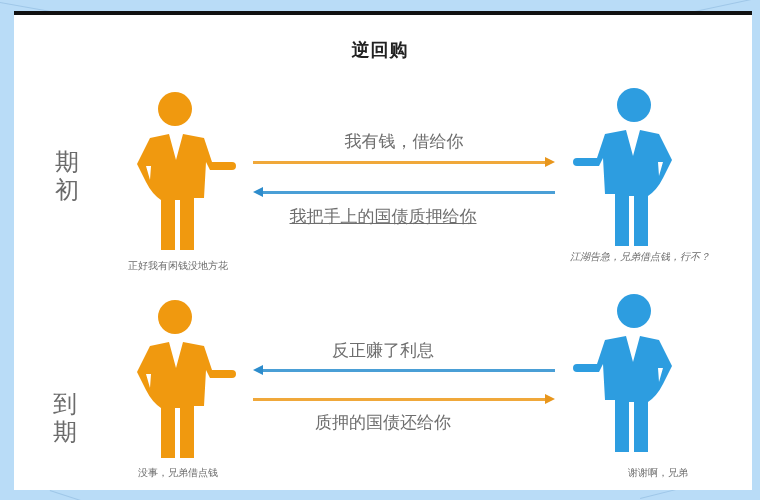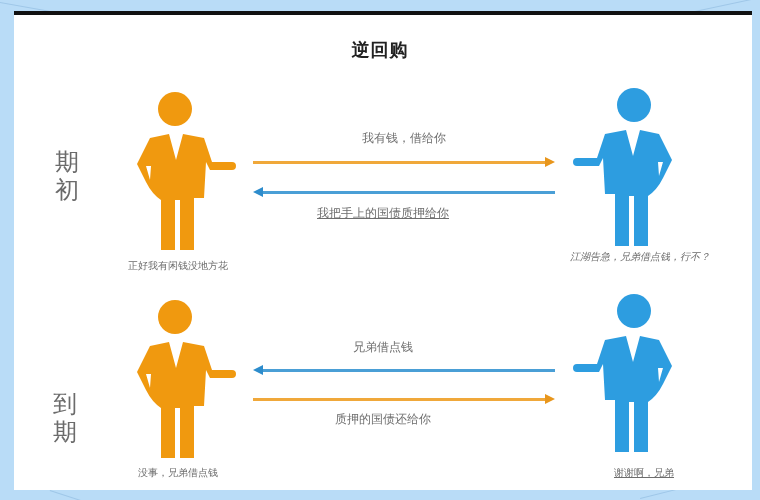--- a/index.html
+++ b/index.html
@@ -31,21 +31,21 @@
     }
     .arrow { position: absolute; height: 3px; }
     .arrow .shaft { position: absolute; top: 0; height: 3px; }
     .arrow .head { position: absolute; top: -4px; width: 0; height: 0;
       border-top: 5.5px solid transparent; border-bottom: 5.5px solid transparent; }
     .arrow.right .shaft { left: 0; right: 8px; }
     .arrow.right .head { right: 0; }
     .arrow.left .shaft { left: 8px; right: 0; }
     .arrow.left .head { left: 0; }
     .arrow-label {
-      position: absolute; font-size: 12px; color: #6e6e6e; white-space: nowrap; text-align: center;
+      position: absolute; font-size: 17px; color: #6e6e6e; white-space: nowrap; text-align: center;
     }
   </style>
 </head>
 <body>
 
 <div class="bg-line" style="left:0;top:2px;width:80px;transform:rotate(10deg);"></div>
 <div class="bg-line" style="left:690px;top:12px;width:70px;transform:rotate(-12deg);"></div>
 <div class="bg-line" style="left:50px;top:490px;width:60px;transform:rotate(18deg);"></div>
 <div class="bg-line" style="left:640px;top:498px;width:80px;transform:rotate(-14deg);"></div>
 
@@ -89,34 +89,34 @@
   <g fill="#2d9de0">
     <circle cx="43" cy="19" r="17"></circle>
     <path d="M18 48 L37 44 L44 70 L51 44 L72 48 L80 72 L100 72 Q104 72 104 76 Q104 80 100 80 L78 80 L74 72 L72 108 L62 108 L62 160 L48 160 L48 110 L43 110 L43 160 L29 160 L29 110 Q20 104 14 92 L5 74 Z M14 76 L18 90 L19 76 Z"></path>
   </g>
 </svg>
 
 <div class="caption" style="left:88px;top:259px;width:180px;">正好我有闲钱没地方花</div>
 <div class="caption" style="left:520px;top:250px;width:240px;font-style:italic;">江湖告急，兄弟借点钱，行不？</div>
 
 <div class="caption" style="left:88px;top:466px;width:180px;">没事，兄弟借点钱</div>
-<div class="caption" style="left:564px;top:466px;width:160px;text-decoration:underline;">谢谢啊，兄弟</div>
+<div class="caption" style="left:578px;top:466px;width:160px;">谢谢啊，兄弟</div>
 
 <div class="arrow-label" style="left:253px;top:130px;width:302px;">我有钱，借给你</div>
 <div class="arrow right" style="left:253px;top:161px;width:302px;">
   <div class="shaft" style="background:#f0a83a;"></div>
   <div class="head" style="border-left:10px solid #e8961c;"></div>
 </div>
 <div class="arrow left" style="left:253px;top:191px;width:302px;">
   <div class="shaft" style="background:#4a9fd6;"></div>
   <div class="head" style="border-right:10px solid #2d8ccc;"></div>
 </div>
 <div class="arrow-label" style="left:232px;top:205px;width:302px;text-decoration:underline;">我把手上的国债质押给你</div>
 
-<div class="arrow-label" style="left:232px;top:339px;width:302px;">兄弟借点钱</div>
+<div class="arrow-label" style="left:232px;top:339px;width:302px;">反正赚了利息</div>
 <div class="arrow left" style="left:253px;top:369px;width:302px;">
   <div class="shaft" style="background:#4a9fd6;"></div>
   <div class="head" style="border-right:10px solid #2d8ccc;"></div>
 </div>
 <div class="arrow right" style="left:253px;top:398px;width:302px;">
   <div class="shaft" style="background:#f0a83a;"></div>
   <div class="head" style="border-left:10px solid #e8961c;"></div>
 </div>
 <div class="arrow-label" style="left:232px;top:411px;width:302px;">质押的国债还给你</div>
 

